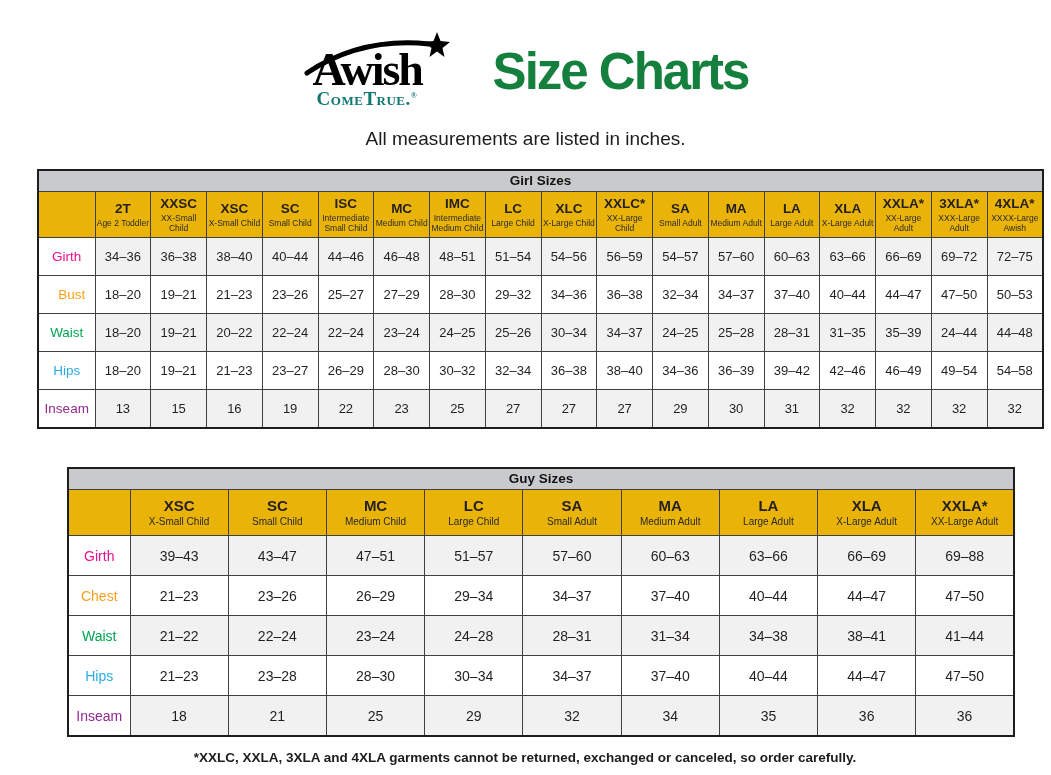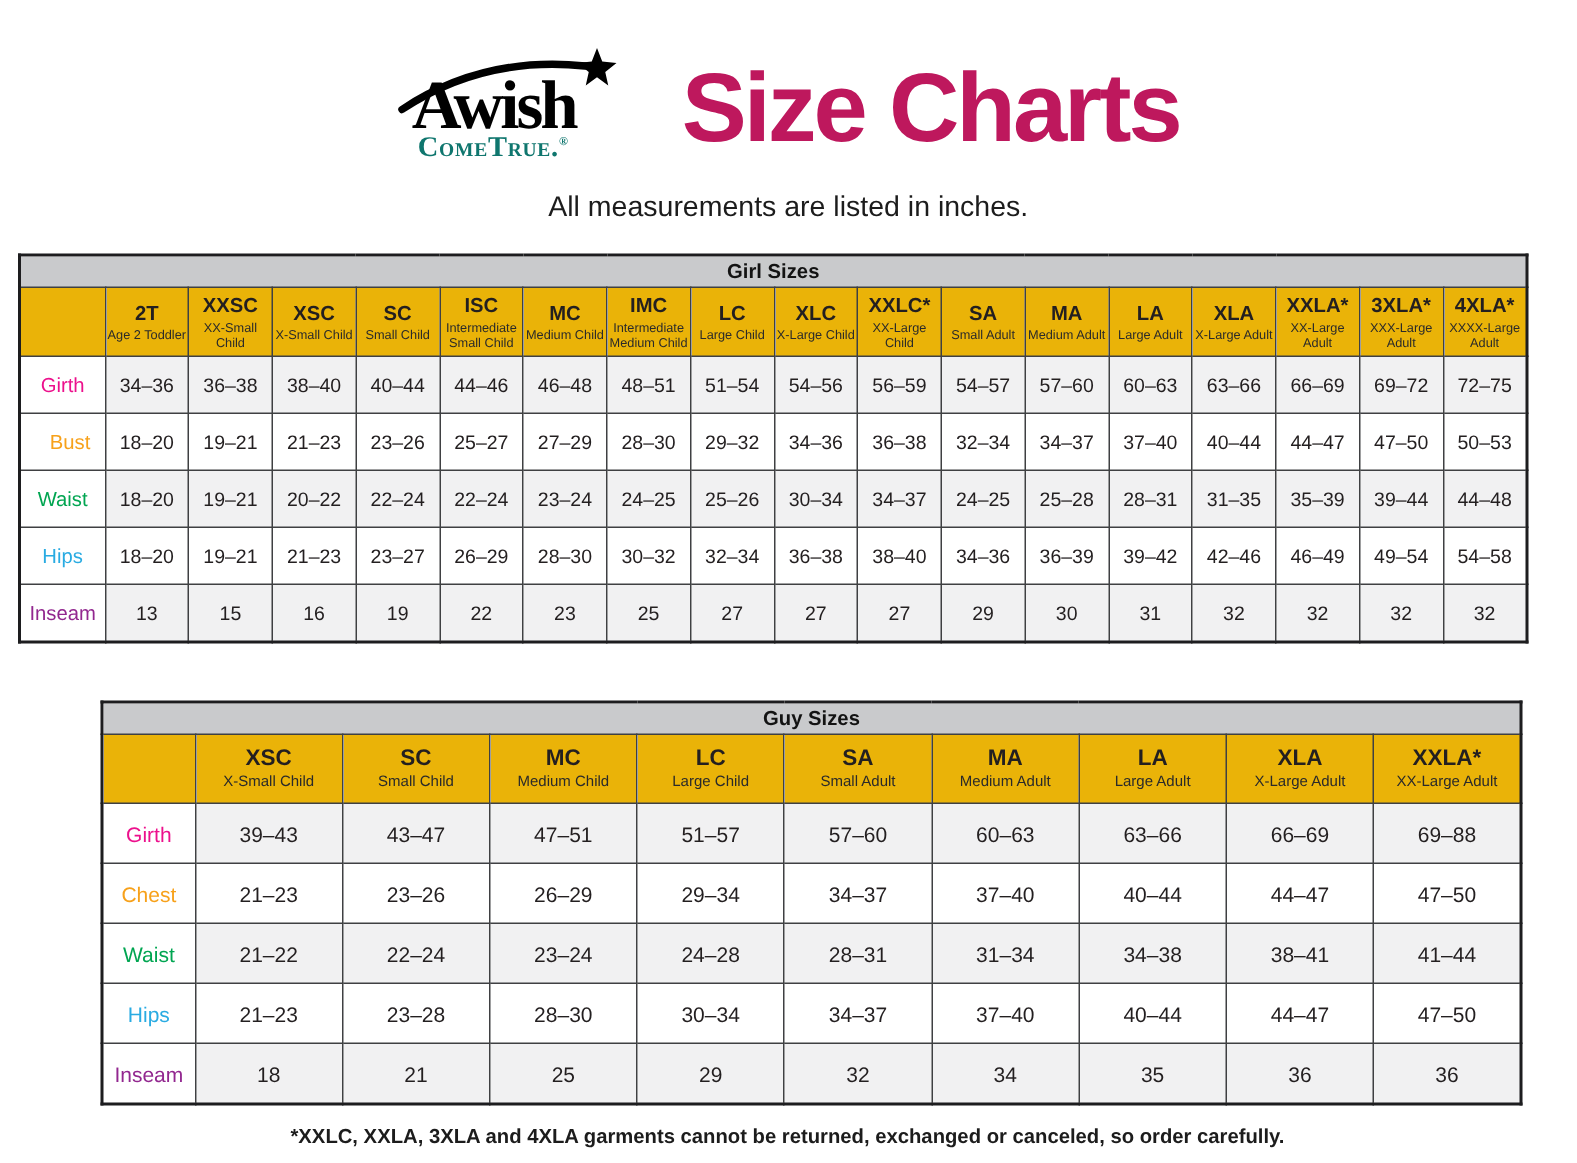--- a/index.html
+++ b/index.html
@@ -20,30 +20,30 @@
     position:absolute;left:10px;top:16px;color:#000;
   }
   .logo-tagline{
     font-family:"Liberation Serif", serif;font-weight:bold;
     font-variant:small-caps;letter-spacing:.5px;
     font-size:19px;line-height:1;position:absolute;left:14px;top:58px;color:#0f766e;
   }
   .logo-reg{font-size:8px;vertical-align:super;}
   .logo-swoosh{position:absolute;left:0;top:0;width:168px;height:46px;}
   .page-title{
-    font-size:65px;line-height:1;font-weight:bold;letter-spacing:-2px;
-    margin:0;color:#be185d;
+    font-size:51px;line-height:1;font-weight:bold;letter-spacing:-2px;
+    margin:0;color:#15803d;
   }
   .subtitle{
     text-align:center;font-size:19px;margin:16px 0 0 0;color:#1c1c1c;
   }
 
   
   .table-wrap{position:relative;}
-  .table-wrap.girl{margin:19px 0 0 12px;width:936px;}
+  .table-wrap.girl{margin:19px 0 0 37px;width:936px;}
   .table-wrap.guy{margin:38px 0 0 51px;width:1004px;padding-left:16px;}
 
   table.size-table{border-collapse:collapse;table-layout:fixed;background:#fff;}
   .girl table.size-table{width:1007px;}
   .guy  table.size-table{width:948px;}
   .size-table td,.size-table th{
     border:1.5px solid #3f4042;
     text-align:center;vertical-align:middle;
     padding:0;overflow:hidden;
   }
@@ -188,21 +188,21 @@
               <td class="colhead">
                 <div class="code">XXLA*</div>
                 <div class="desc">XX-Large Adult</div>
               </td>
               <td class="colhead">
                 <div class="code">3XLA*</div>
                 <div class="desc">XXX-Large Adult</div>
               </td>
               <td class="colhead">
                 <div class="code">4XLA*</div>
-                <div class="desc">XXXX-Large Adult</div>
+                <div class="desc">XXXX-Large Awish</div>
               </td>
             </tr>
             <tr class="data-row shade">
               <td class="rowlabel" style="color: rgb(236, 16, 140);">Girth</td>
               <td class="val">34–36</td>
               <td class="val">36–38</td>
               <td class="val">38–40</td>
               <td class="val">40–44</td>
               <td class="val">44–46</td>
               <td class="val">46–48</td>
@@ -248,21 +248,21 @@
               <td class="val">23–24</td>
               <td class="val">24–25</td>
               <td class="val">25–26</td>
               <td class="val">30–34</td>
               <td class="val">34–37</td>
               <td class="val">24–25</td>
               <td class="val">25–28</td>
               <td class="val">28–31</td>
               <td class="val">31–35</td>
               <td class="val">35–39</td>
-              <td class="val">39–44</td>
+              <td class="val">24–44</td>
               <td class="val">44–48</td>
             </tr>
             <tr class="data-row plain">
               <td class="rowlabel" style="color: rgb(41, 171, 226);">Hips</td>
               <td class="val">18–20</td>
               <td class="val">19–21</td>
               <td class="val">21–23</td>
               <td class="val">23–27</td>
               <td class="val">26–29</td>
               <td class="val">28–30</td>

